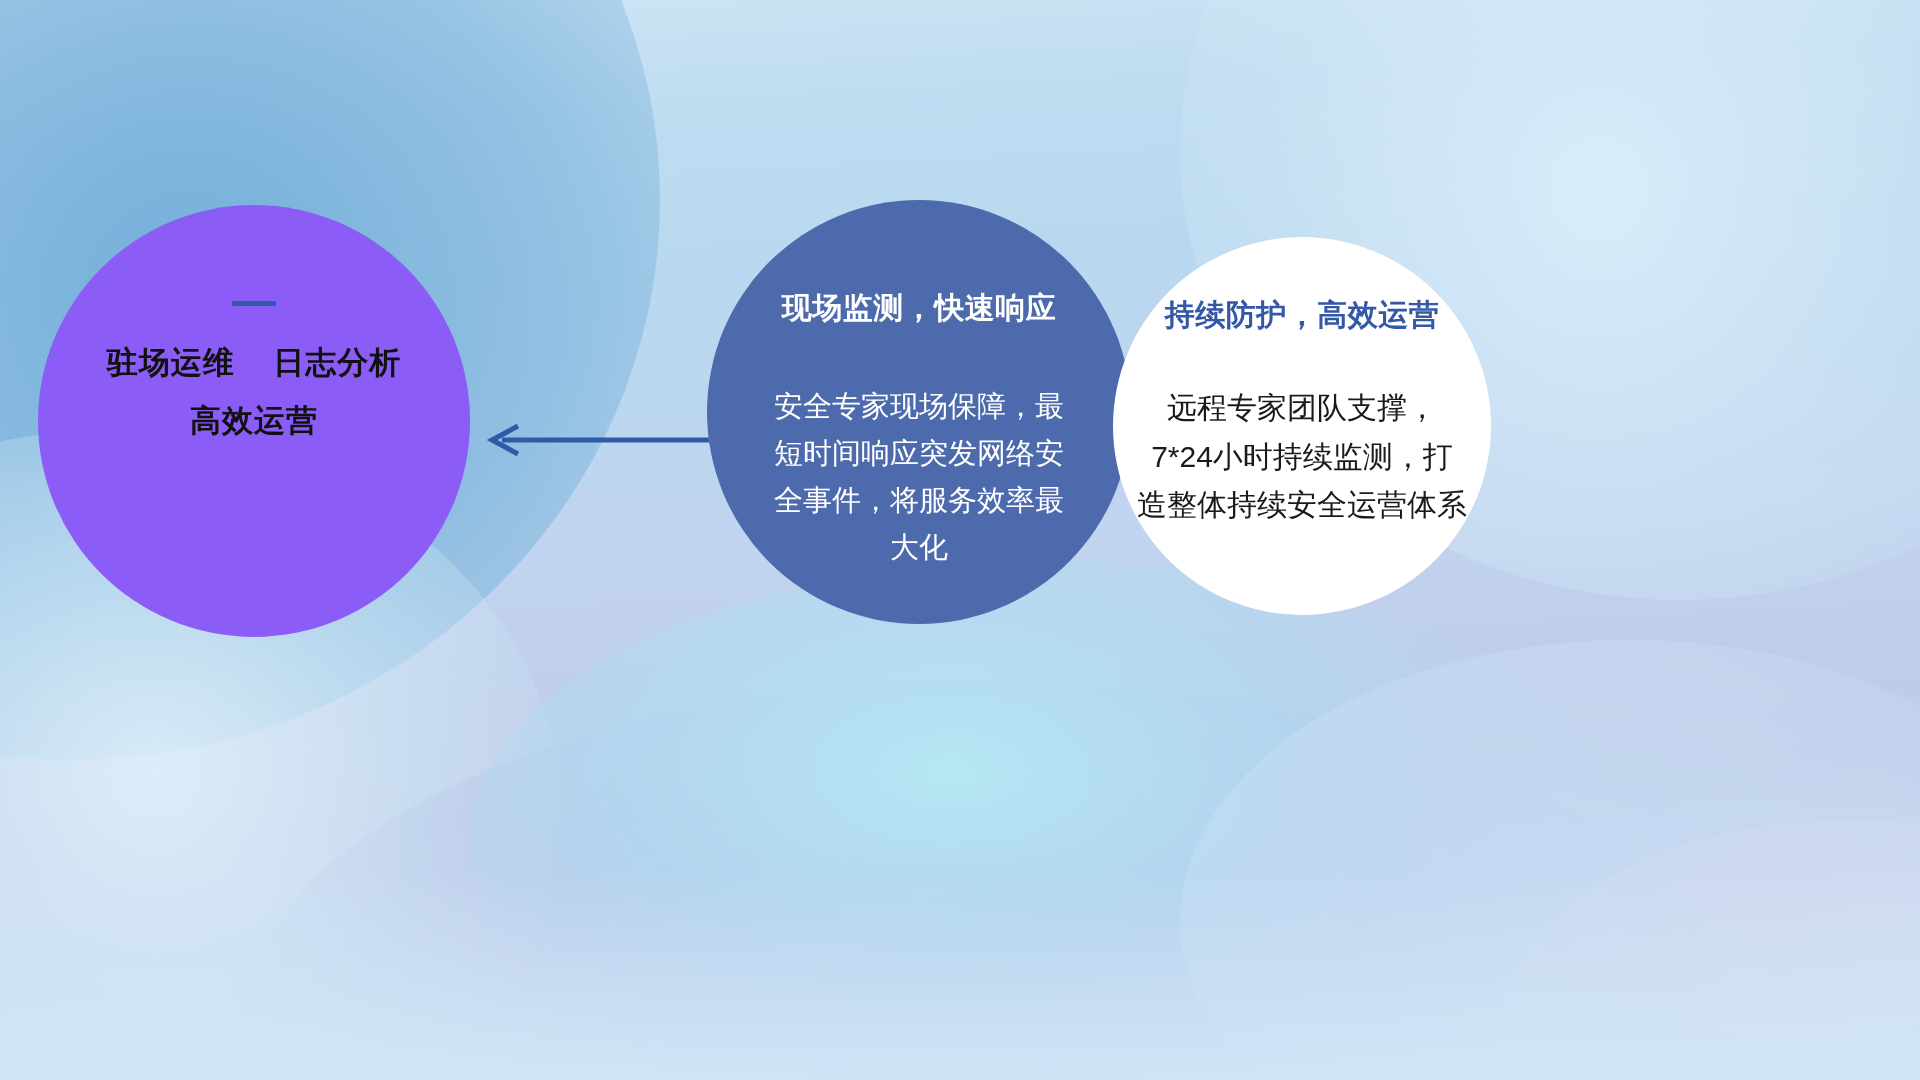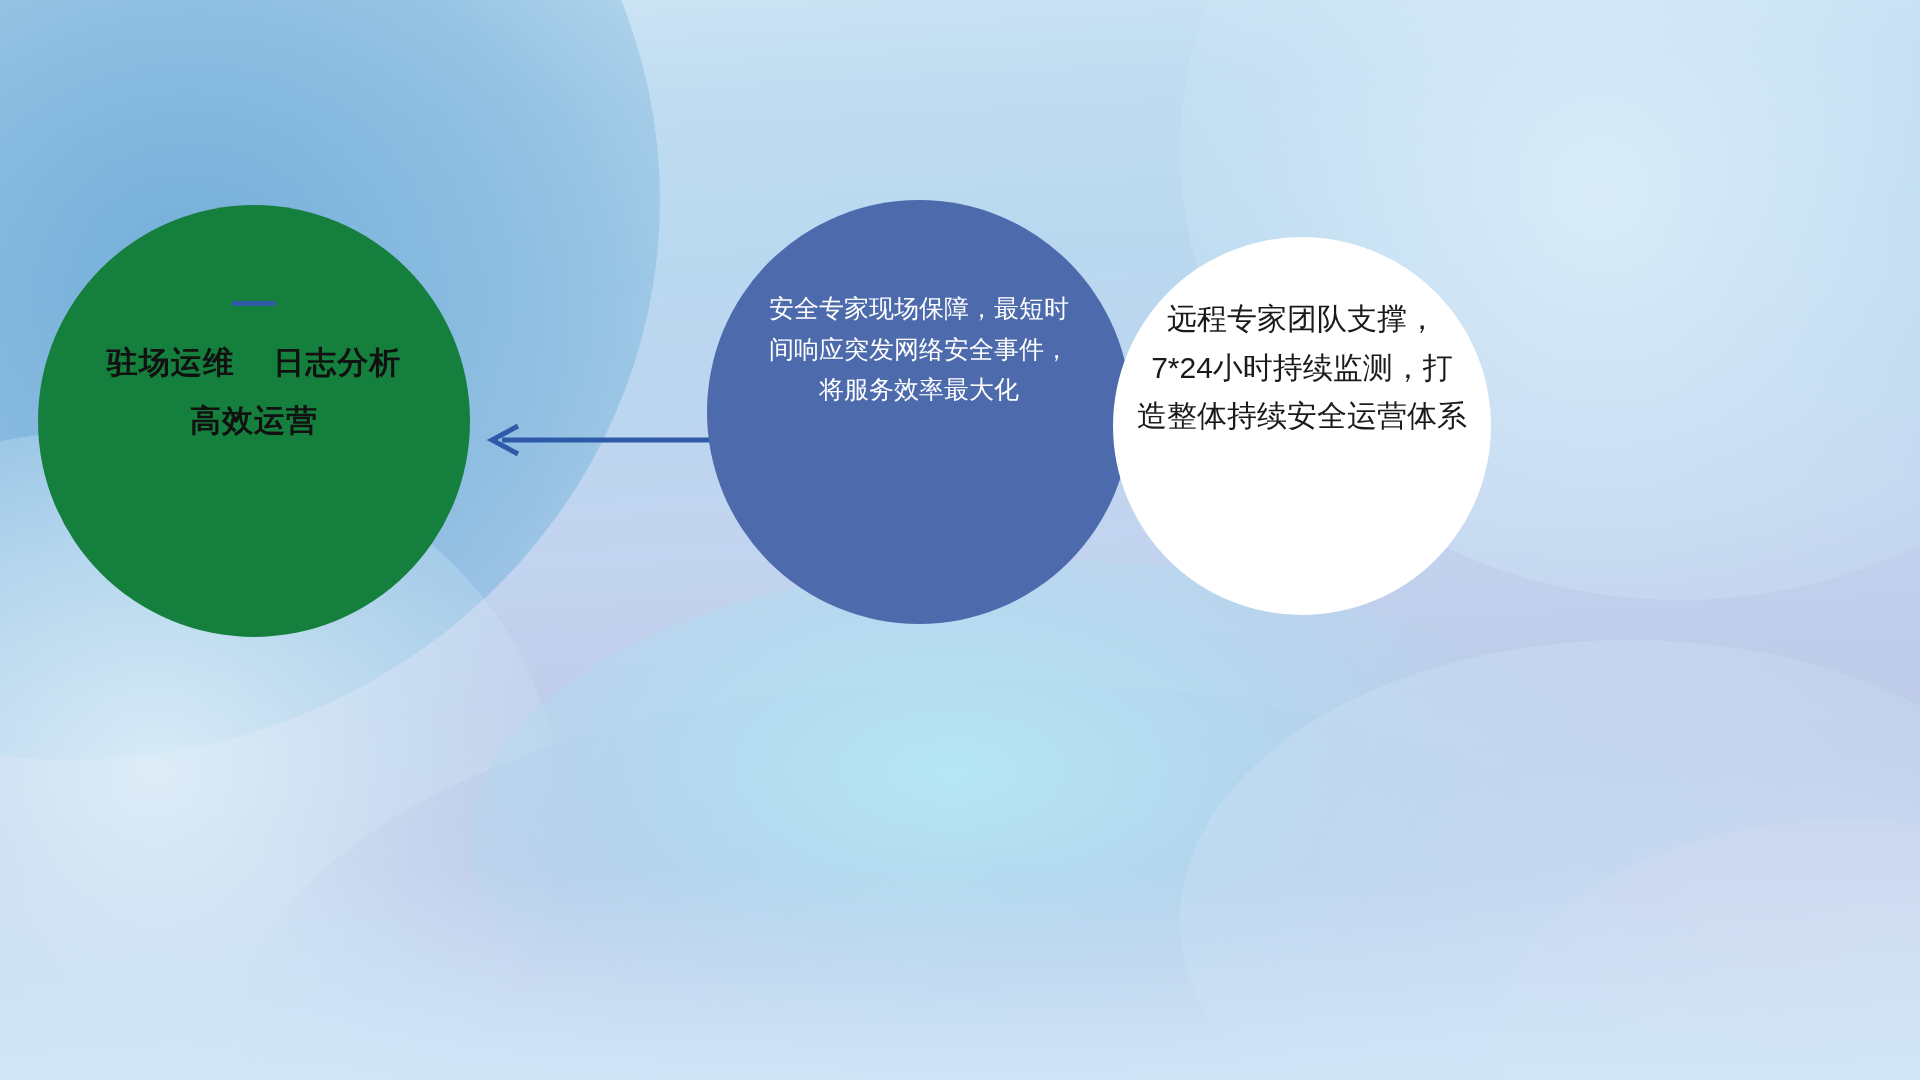--- a/index.html
+++ b/index.html
@@ -124,21 +124,21 @@
     flex-direction: column;
     align-items: center;
   }
 
   
   .circle-left {
     left: 38px;
     top: 205px;
     width: 432px;
     height: 432px;
-    background: #15803d;
+    background: #8b5cf6;
     z-index: 3;
     justify-content: flex-start;
     padding-top: 96px;
   }
   .dash {
     width: 44px;
     height: 5px;
     background: #2f5aa8;
     border-radius: 1px;
     margin-bottom: 40px;
@@ -171,21 +171,21 @@
   }
   .mid-title {
     font-size: 30px;
     font-weight: bold;
     color: #ffffff;
     letter-spacing: 0.5px;
     white-space: nowrap;
     margin-bottom: 54px;
   }
   .mid-body {
-    font-size: 25px;
+    font-size: 29px;
     color: #ffffff;
     line-height: 1.62;
     text-align: center;
     width: 300px;
   }
 
   
   .circle-right {
     left: 1113px;
     top: 237px;
@@ -236,20 +236,22 @@
 
   <div class="circle circle-left">
     <div class="dash"></div>
     <div class="left-lines">
       <div class="left-line">驻场运维    日志分析</div>
       <div class="left-line">高效运营</div>
     </div>
   </div>
 
   <div class="circle circle-mid">
+    <div class="mid-title">现场监测，快速响应</div>
     <div class="mid-body">安全专家现场保障，最短时间响应突发网络安全事件，将服务效率最大化</div>
   </div>
 
   <div class="circle circle-right">
+    <div class="right-title">持续防护，高效运营</div>
     <div class="right-body">远程专家团队支撑，7*24小时持续监测，打造整体持续安全运营体系</div>
   </div>
 
 </div>
 
 </body></html>

